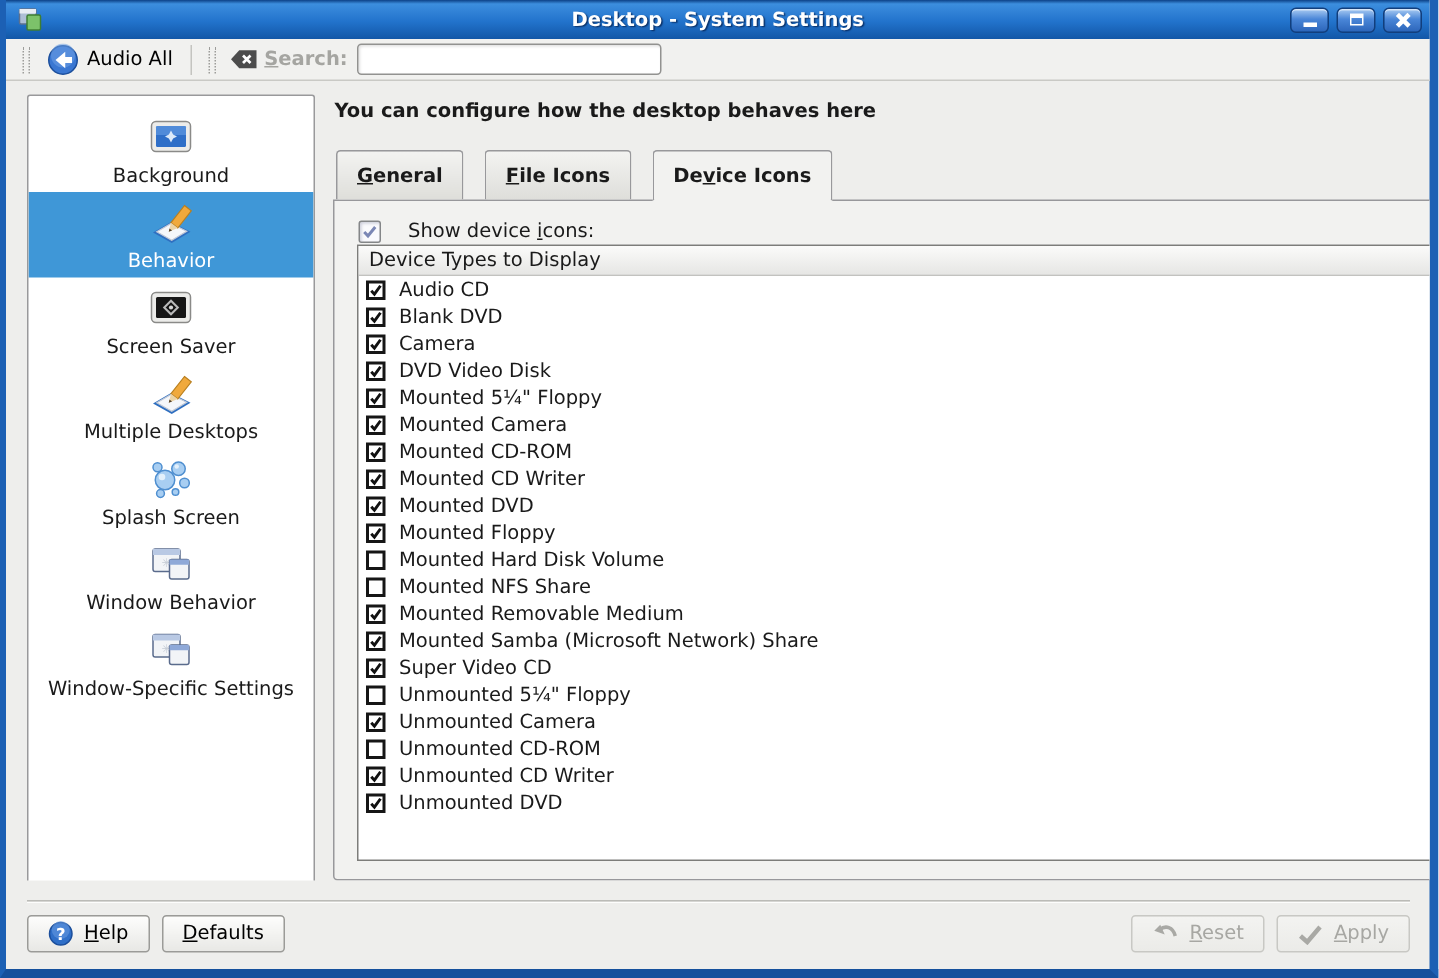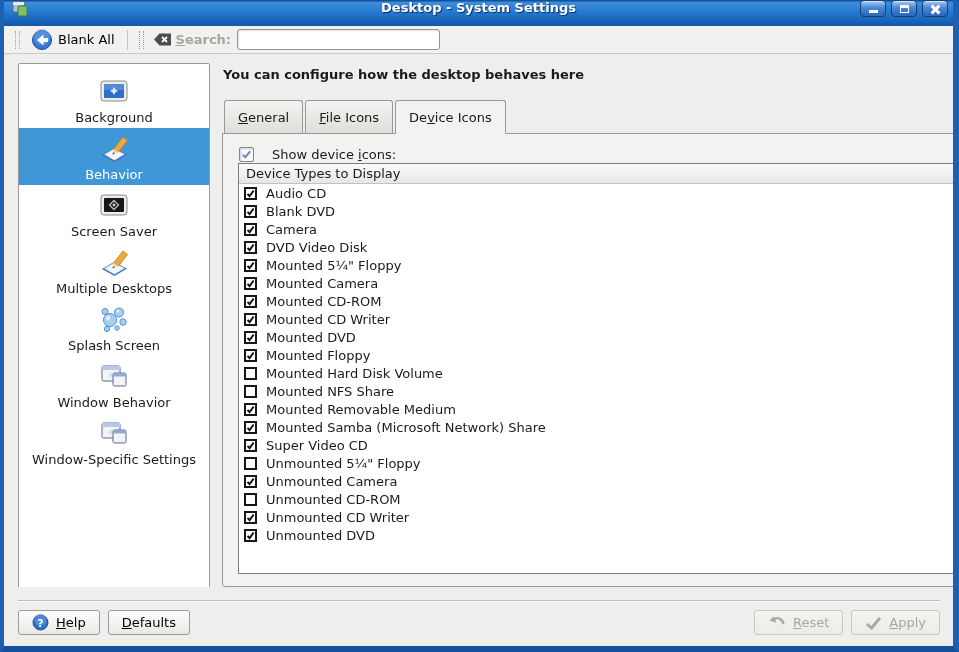--- a/index.html
+++ b/index.html
@@ -11,21 +11,21 @@
     width: 959px; height: 652px;
     border-left: 4px solid #1c60b4; border-right: 6px solid #1c60b4; border-bottom: 6px solid #15509c;
     background: #eeeeec;
     display: flex; flex-direction: column;
   }
 
   
   .titlebar {
     height: 26px; flex: 0 0 26px; position: relative;
     background: linear-gradient(#0c4187 0%, #3c8ede 10%, #2273cc 55%, #1257a7 100%);
-    display: flex; align-items: flex-start; padding: 0 5px;
+    display: flex; align-items: center; padding: 0 5px;
   }
   .win-icon { width: 18px; height: 18px; margin-left: 2px; }
   .title-text {
     position: absolute; left: 0; right: 0; text-align: center;
     color: #fff; font-weight: bold; font-size: 13px;
     text-shadow: 1px 1px 1px rgba(0,25,70,.75);
   }
   .win-controls { margin-left: auto; display: flex; gap: 5px; z-index: 2; }
   .wbtn {
     width: 26px; height: 17px; border-radius: 4px; border: 1px solid #123e7c;
@@ -68,24 +68,24 @@
   .side-item .side-icon { width: 34px; height: 34px; display:flex; align-items:center; justify-content:center; }
   .side-item .side-label { font-weight: normal; font-size: 13px; text-align: center; line-height: 1; }
   .side-item.selected { background: var(--sel, #3f97d7); }
   .side-item.selected .side-label { color: #fff; }
 
   .main { flex: 1 1 auto; margin-left: 12px; display: flex; flex-direction: column; }
   .main-header { font-weight: bold; font-size: 13px; margin: 4px 0 0 1px; }
 
   .tabs { display: flex; align-items: flex-end; margin: 18px 0 0 2px; position: relative; z-index: 2; }
   .tab {
-    height: 21px; padding: 16px 13px; margin-right: 2px; display: flex; align-items: center;
+    height: 21px; padding: 16px 13px; margin-right: 14px; display: flex; align-items: center;
     background: linear-gradient(#f3f3f1, #dededa);
     border: 1px solid #98989b; border-bottom: none; border-radius: 3px 3px 0 0;
-    font-size: 13px; cursor: default;
+    font-size: 13px; cursor: default; font-weight: bold;
   }
   .tab.active {
     height: 25px; background: #f2f2f0; border-bottom: 1px solid #f2f2f0; margin-bottom: -1px;
   }
   .panel {
     flex: 1 1 auto; background: #f2f2f0; border: 1px solid #98989b; border-radius: 0 3px 3px 3px;
     padding: 13px 12px 12px 13px; display: flex; flex-direction: column; overflow: hidden;
   }
 
   .cb-line { display: flex; align-items: flex-start; gap: 18px; margin-left: 3px; }
@@ -165,21 +165,21 @@
   </div>
 
   <div class="toolbar">
     <span class="tb-handle"></span>
     <button class="tb-btn">
       <svg width="22" height="22" viewBox="0 0 22 22">
         <circle cx="11" cy="11" r="9.5" fill="#3a77d2" stroke="#1c4f9c"></circle>
         <circle cx="11" cy="8" r="8" fill="#6ea0e4" opacity="0.55"></circle>
         <path d="M12.5 5.5 L6 11 L12.5 16.5 V13 H17 V9 H12.5 Z" fill="#fff"></path>
       </svg>
-      <span>Blank All</span>
+      <span>Audio All</span>
     </button>
     <span class="tb-sep"></span>
     <span class="tb-handle"></span>
     <svg width="19" height="15" viewBox="0 0 19 15" style="margin-left:4px;">
       <polygon points="1,7.5 6.5,1.5 18,1.5 18,13.5 6.5,13.5" fill="#4c4c4c"></polygon>
       <path d="M9 5 L14 10 M14 5 L9 10" stroke="#fff" stroke-width="1.8"></path>
     </svg>
     <span class="search-label"><u>S</u>earch:</span>
     <input class="search-input" type="text" placeholder="" value="" style="">
   </div>

